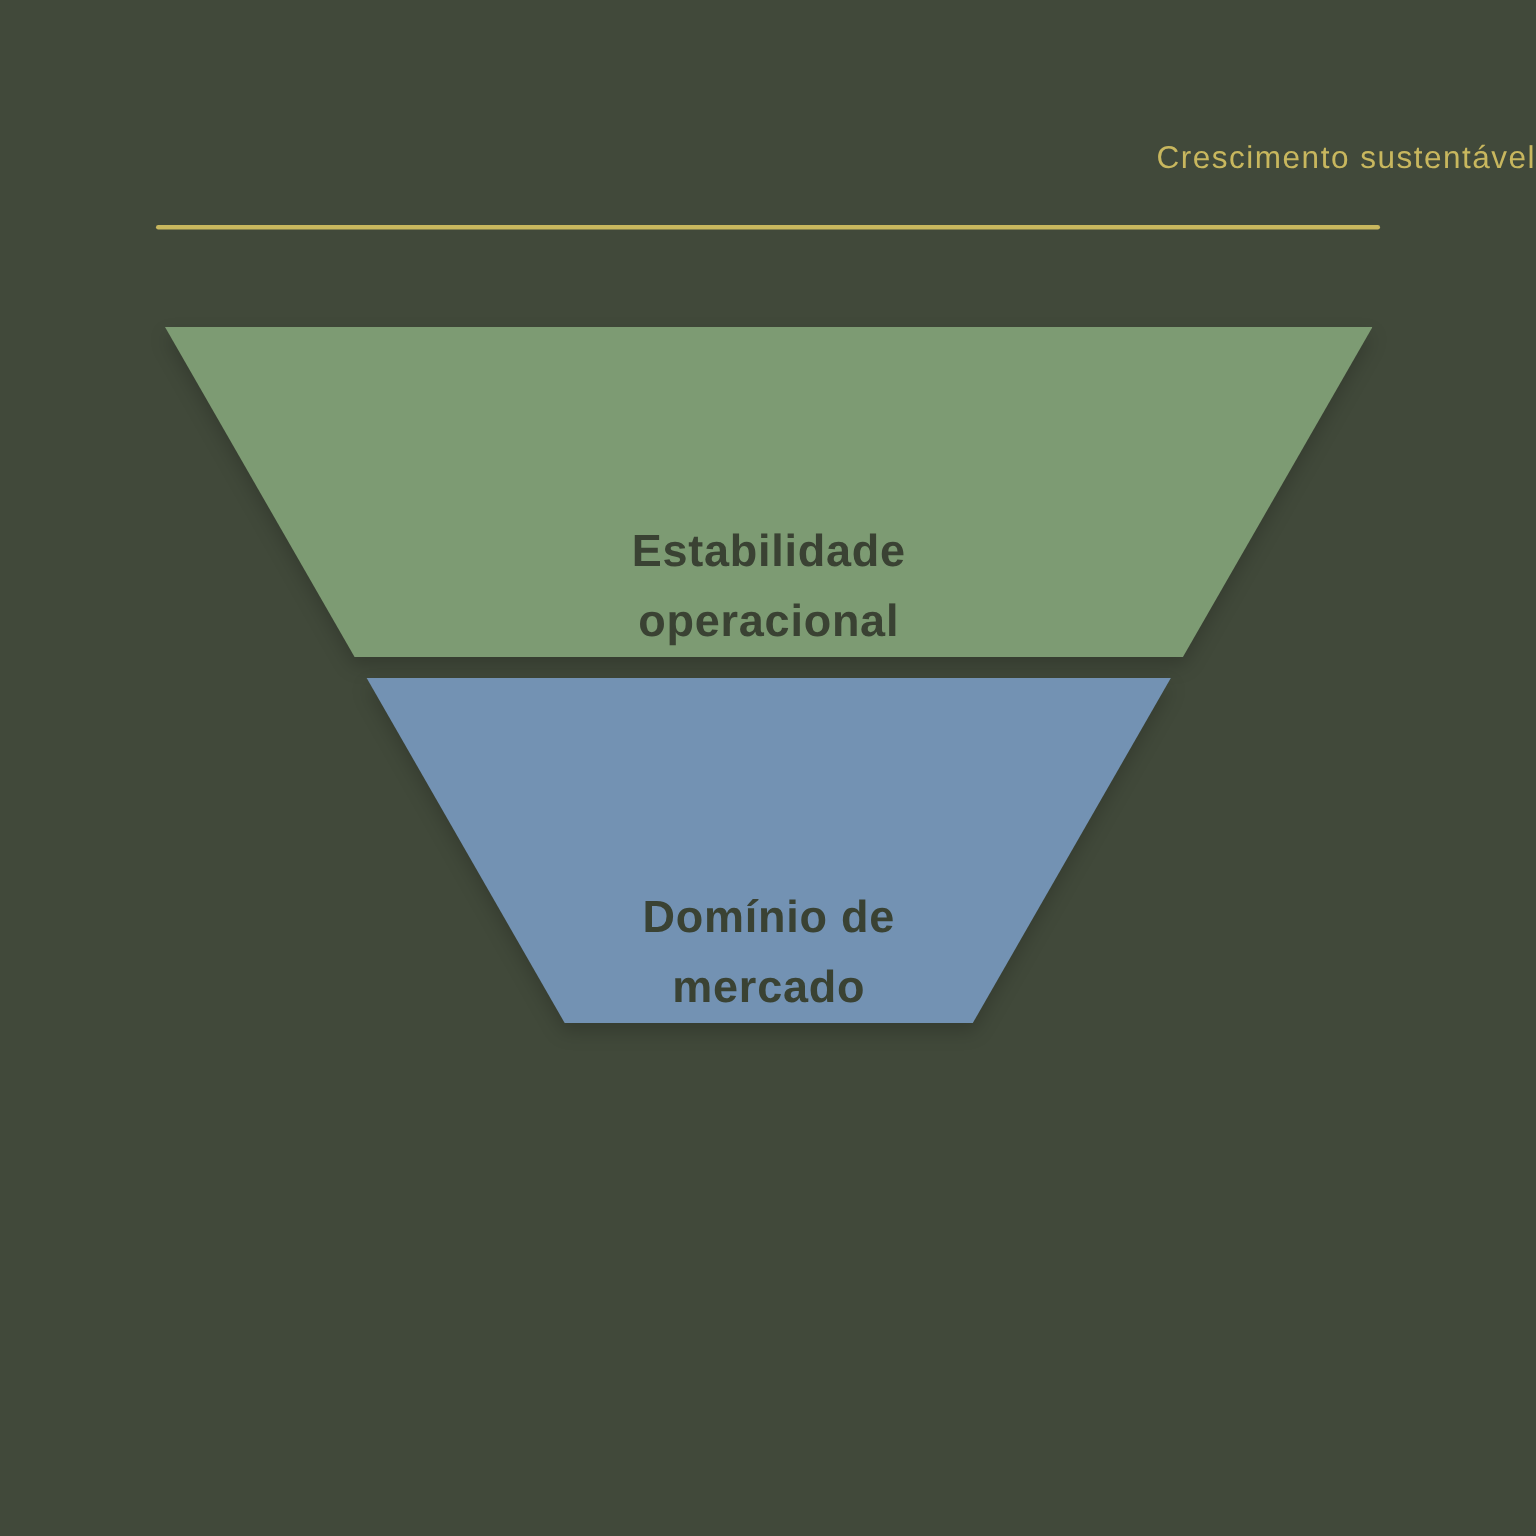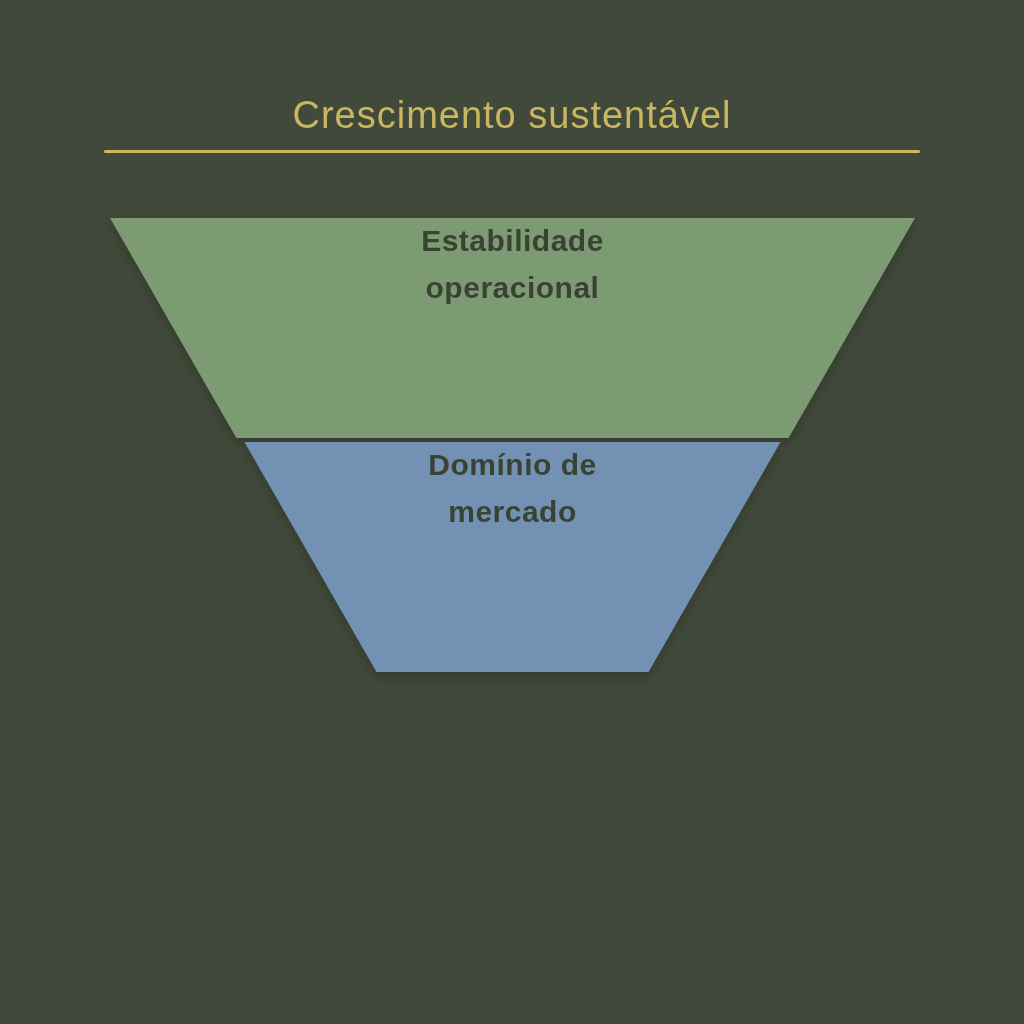--- a/index.html
+++ b/index.html
@@ -16,22 +16,22 @@
   }
   .canvas {
     position: absolute;
     inset: 0;
   }
   .title {
     position: absolute;
     top: 94px;
     left: 0;
     width: 100%;
-    text-align: center;
-    font-size: 38px;
+    text-align: right;
+    font-size: 21px;
     font-weight: 400;
     letter-spacing: 1px;
     color: #c8b75e;
   }
   .title-rule {
     position: absolute;
     top: 150px;
     left: 104px;
     width: 816px;
     height: 3px;
@@ -48,25 +48,25 @@
   .tier-wrap {
     position: absolute;
     left: 0;
     width: 100%;
     filter: drop-shadow(0 6px 6px rgba(0,0,0,0.18));
   }
   .tier {
     width: 100%;
     height: 100%;
     display: flex;
-    align-items: flex-start;
+    align-items: flex-end;
     justify-content: center;
   }
   .tw1 { top: 0;     height: 220px; }
-  .tw2 { top: 224px; height: 230px; }
+  .tw2 { top: 234px; height: 230px; }
   .tw3 { top: 474px; height: 228px; }
   .t1 .tier { clip-path: polygon(0% 0%, 100% 0%, 84.3% 100%, 15.7% 100%); }
   .t2 .tier { clip-path: polygon(16.7% 0%, 83.3% 0%, 66.9% 100%, 33.1% 100%); }
   .t3 .tier {
     clip-path: polygon(33.8% 0%, 66.2% 0%, 50% 100%);
     align-items: flex-start;
     padding-top: 22px;
     box-sizing: border-box;
   }
   .tier-label {

